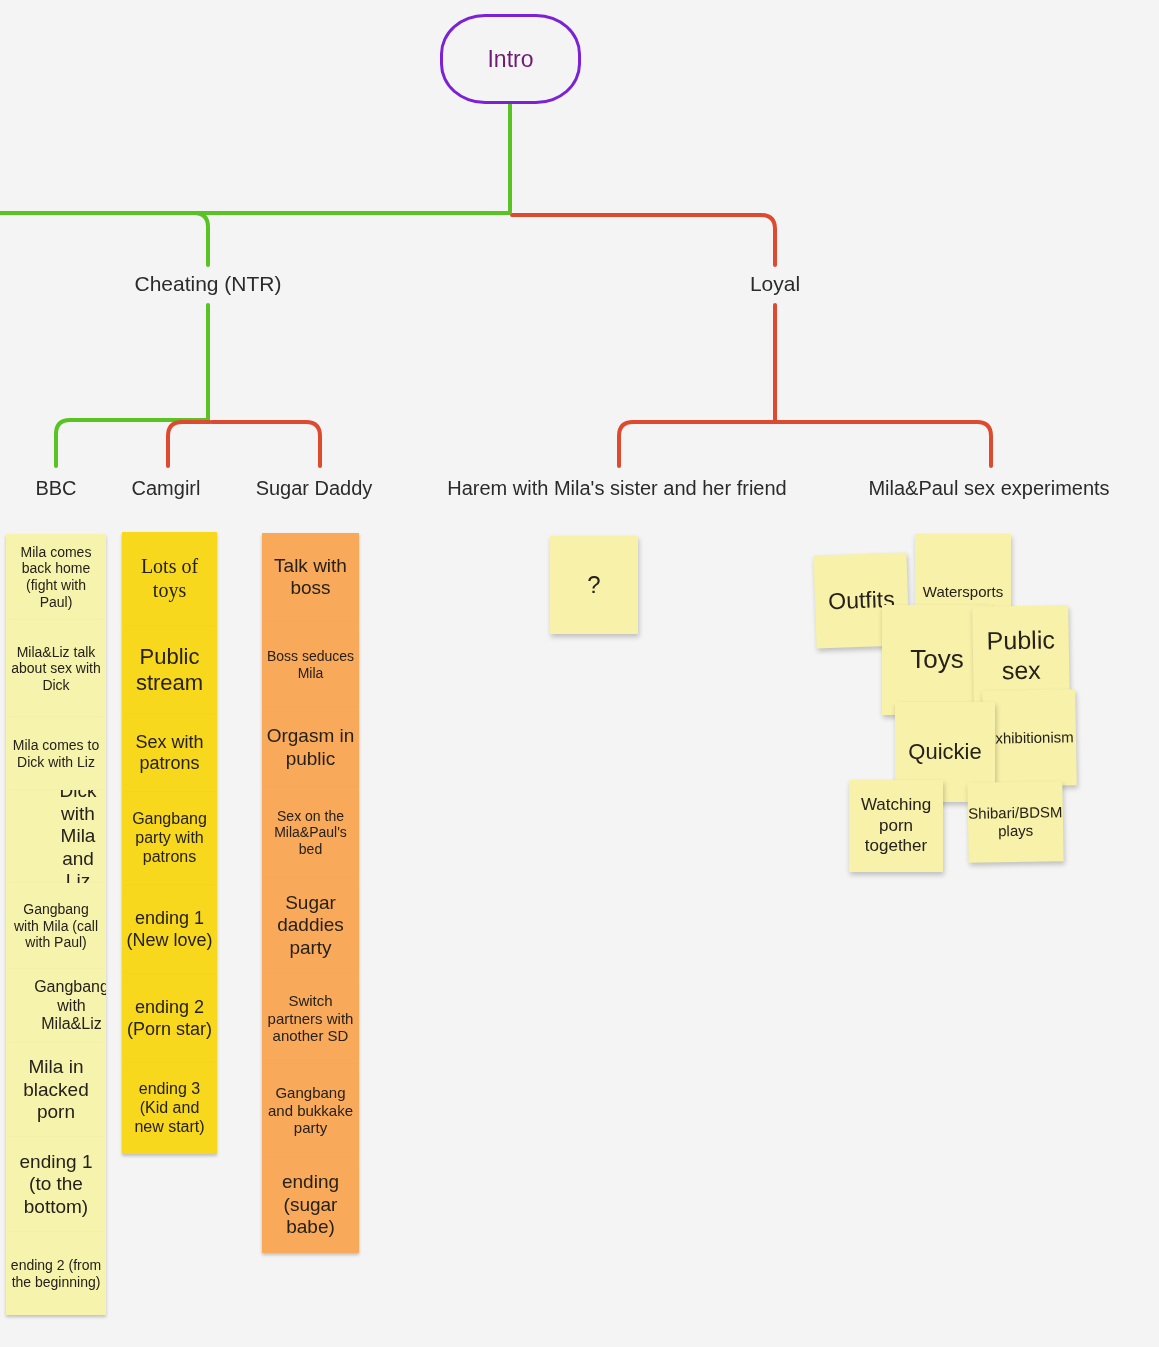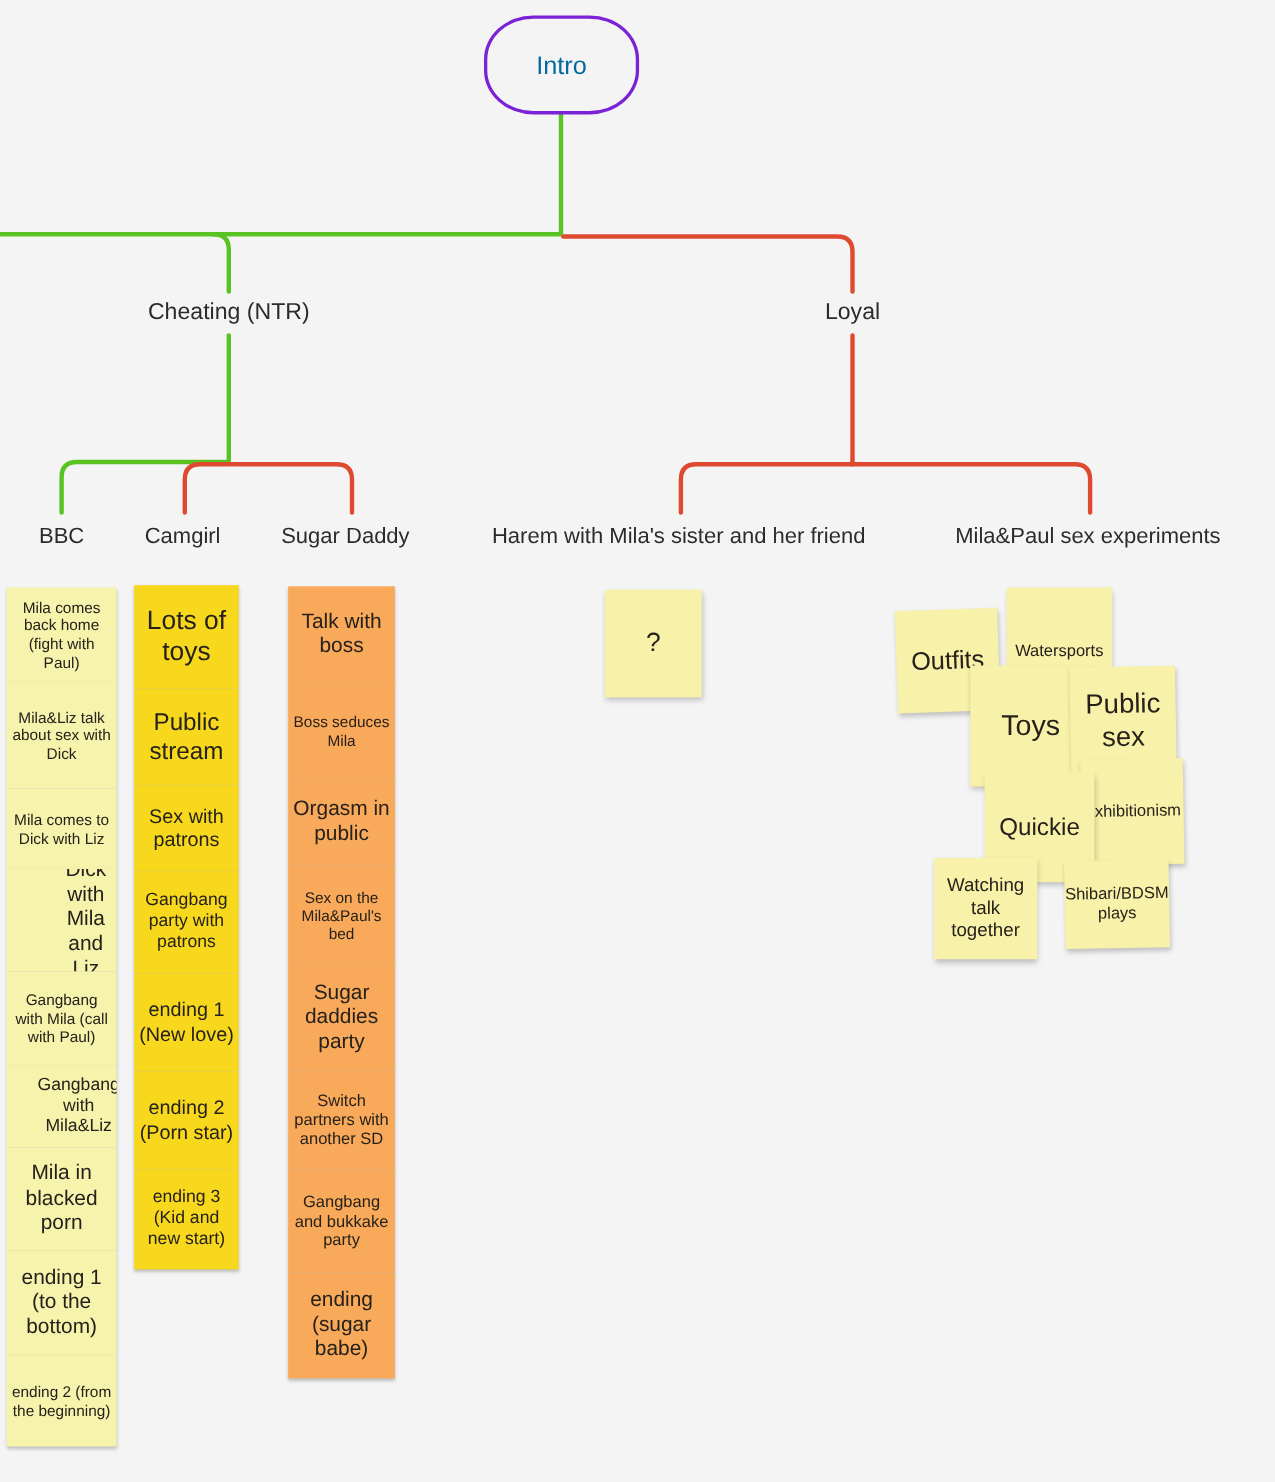--- a/index.html
+++ b/index.html
@@ -34,21 +34,21 @@
     top: 14px;
     width: 141px;
     height: 90px;
     border: 3px solid #7b21d6;
     border-radius: 45px / 40px;
     background: #f4f4f4;
     display: flex;
     align-items: center;
     justify-content: center;
     font-size: 23px;
-    color: #0369a1;
+    color: #701a75;
     box-sizing: border-box;
   }
 
   
   .branch-label {
     position: absolute;
     font-size: 21px;
     color: #2b2b2b;
     white-space: nowrap;
     transform: translateX(-50%);
@@ -158,21 +158,21 @@
         <span>Mila in blacked porn</span>
       </div>
       <div class="note col-note pale" style="height: 95px; font-size: 19px;">
         <span>ending 1 (to the bottom)</span>
       </div>
       <div class="note col-note pale" style="height: 83px; font-size: 14px;">
         <span>ending 2 (from the beginning)</span>
       </div>
     </div>
   <div class="note-col" id="col-camgirl" style="left:122px; top:532px; width:95px;">
-      <div class="note col-note gold" style="height: 94px; font-size: 24px;">
+      <div class="note col-note gold" style="height: 94px; font-size: 20px; font-family: Liberation Serif, serif;">
         <span>Lots of toys</span>
       </div>
       <div class="note col-note gold" style="height: 88px; font-size: 22px;">
         <span>Public stream</span>
       </div>
       <div class="note col-note gold" style="height: 78px; font-size: 18px;">
         <span>Sex with patrons</span>
       </div>
       <div class="note col-note gold" style="height: 93px; font-size: 16px;">
         <span>Gangbang party with patrons</span>
@@ -231,20 +231,20 @@
       <div class="free-note" style="left: 973px; top: 606px; width: 96px; height: 98px; font-size: 25px; z-index: 6; transform: rotate(-1deg);">
         <span>Public sex</span>
       </div>
       <div class="free-note" style="left: 895px; top: 702px; width: 100px; height: 100px; font-size: 22px; z-index: 7; transform: rotate(0deg);">
         <span>Quickie</span>
       </div>
       <div class="free-note" style="left: 983px; top: 690px; width: 93px; height: 96px; font-size: 15px; z-index: 6; transform: rotate(-1deg);">
         <span>Exhibitionism</span>
       </div>
       <div class="free-note" style="left: 849px; top: 780px; width: 94px; height: 92px; font-size: 17px; z-index: 8; transform: rotate(0deg);">
-        <span>Watching talk together</span>
+        <span>Watching porn together</span>
       </div>
       <div class="free-note" style="left: 968px; top: 782px; width: 95px; height: 80px; font-size: 15px; z-index: 7; transform: rotate(-1deg);">
         <span>Shibari/BDSM plays</span>
       </div>
     </div>
 
 </div>
 
 </body></html>

